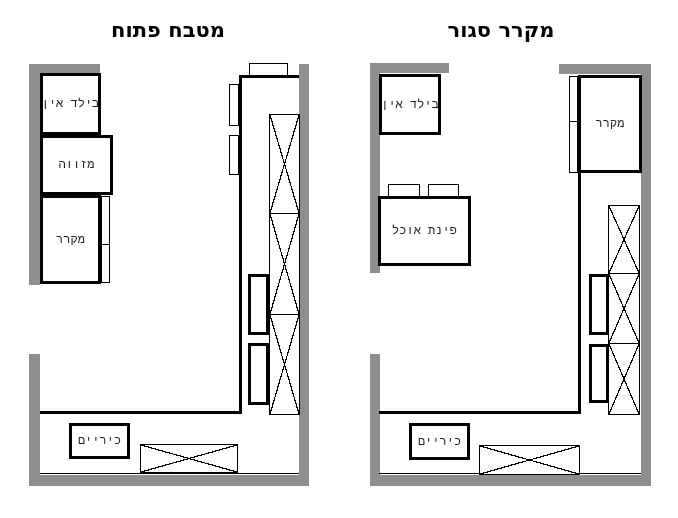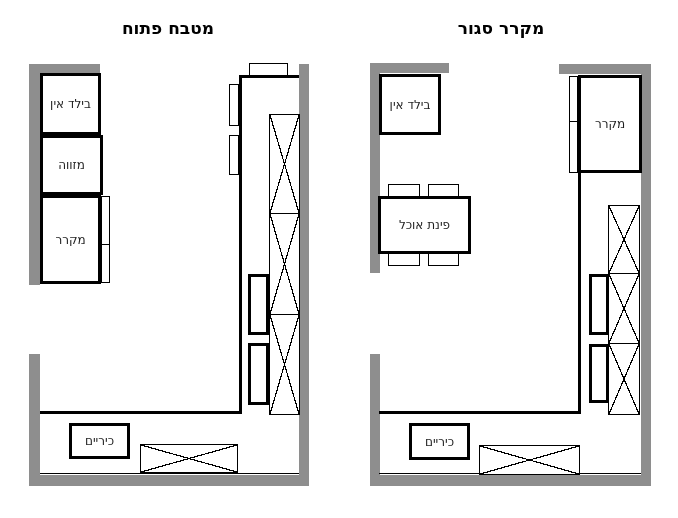--- a/index.html
+++ b/index.html
@@ -1,59 +1,59 @@
 <!DOCTYPE html>
 <html lang="he"><head>
 <meta charset="utf-8">
 <style>
   html,body{margin:0;padding:0;background:#fff;}
   .canvas{
     position:relative;width:678px;height:518px;background:#fff;overflow:hidden;
     font-family:"DejaVu Sans",sans-serif;color:#1f1f1f;
   }
   .title{
-    position:absolute;font-size:17px;font-weight:bold;color:#000;
+    position:absolute;font-size:21px;font-weight:bold;color:#000;
     text-align:center;width:200px;white-space:nowrap;
   }
   .wall{position:absolute;background:#8e8e8e;}
   .box{
     position:absolute;box-sizing:border-box;background:#fff;
     border:3px solid #000;display:flex;align-items:center;justify-content:center;
     font-size:12px;color:#1f1f1f;
   }
   .thin{border-width:1px;}
   .hline,.vline{position:absolute;background:#000;}
   .thinline{position:absolute;background:#000;}
   .xbox{
     position:absolute;box-sizing:border-box;border:1px solid #000;background-color:#fff;
     background-image:
       linear-gradient(to bottom right,transparent calc(50% - 0.6px),#000 calc(50% - 0.6px),#000 calc(50% + 0.6px),transparent calc(50% + 0.6px)),
       linear-gradient(to bottom left,transparent calc(50% - 0.6px),#000 calc(50% - 0.6px),#000 calc(50% + 0.6px),transparent calc(50% + 0.6px));
   }
-  .label{white-space:nowrap;}
+  .label{white-space:nowrap;font-family:Liberation Mono, monospace;}
 </style>
 </head>
 <body>
 
 <div class="canvas">
 
   <section>
     <div class="title" style="left:68px;top:18px;" dir="rtl">מטבח פתוח</div>
 
     <div class="wall" style="left:29px;top:64px;width:71px;height:10px;"></div>
     <div class="wall" style="left:29px;top:64px;width:11px;height:221px;"></div>
     <div class="wall" style="left:29px;top:354px;width:11px;height:132px;"></div>
     <div class="wall" style="left:299px;top:64px;width:10px;height:422px;"></div>
     <div class="wall" style="left:29px;top:475px;width:280px;height:11px;"></div>
     <div class="thinline" style="left:40px;top:473px;width:259px;height:1px;"></div>
 
     <div class="box" style="left:40px;top:73px;width:61px;height:62px;">
       <span class="label" dir="rtl">בילד אין</span>
     </div>
-    <div class="box" style="left:40px;top:135px;width:63px;height:60px;">
+    <div class="box" style="left:40px;top:135px;width:73px;height:60px;">
       <span class="label" dir="rtl">מזווה</span>
     </div>
     <div class="box" style="left:40px;top:195px;width:61px;height:89px;">
       <span class="label" dir="rtl">מקרר</span>
     </div>
     <div class="box thin" style="left:101px;top:196px;width:9px;height:49px;"></div>
     <div class="box thin" style="left:101px;top:244px;width:9px;height:39px;"></div>
 
     <div class="box thin" style="left:249px;top:63px;width:39px;height:13px;"></div>
     <div class="vline" style="left:239px;top:75px;width:3px;height:339px;"></div>
@@ -88,21 +88,21 @@
     <div class="thinline" style="left:379px;top:473px;width:262px;height:1px;"></div>
 
     <div class="box" style="left:379px;top:74px;width:62px;height:61px;">
       <span class="label" dir="rtl">בילד אין</span>
     </div>
 
     <div class="box thin" style="left:388px;top:184px;width:32px;height:14px;"></div>
     <div class="box thin" style="left:428px;top:184px;width:31px;height:14px;"></div>
     <div class="box thin" style="left:388px;top:252px;width:32px;height:14px;"></div>
     <div class="box thin" style="left:428px;top:252px;width:31px;height:14px;"></div>
-    <div class="box" style="left:378px;top:196px;width:93px;height:58px;">
+    <div class="box" style="left:378px;top:196px;width:93px;height:70px;">
       <span class="label" dir="rtl">פינת אוכל</span>
     </div>
 
     <div class="box thin" style="left:569px;top:76px;width:9px;height:46px;"></div>
     <div class="box thin" style="left:569px;top:121px;width:9px;height:52px;"></div>
     <div class="box" style="left:578px;top:75px;width:64px;height:98px;">
       <span class="label" dir="rtl">מקרר</span>
     </div>
 
     <div class="vline" style="left:578px;top:75px;width:3px;height:339px;"></div>

